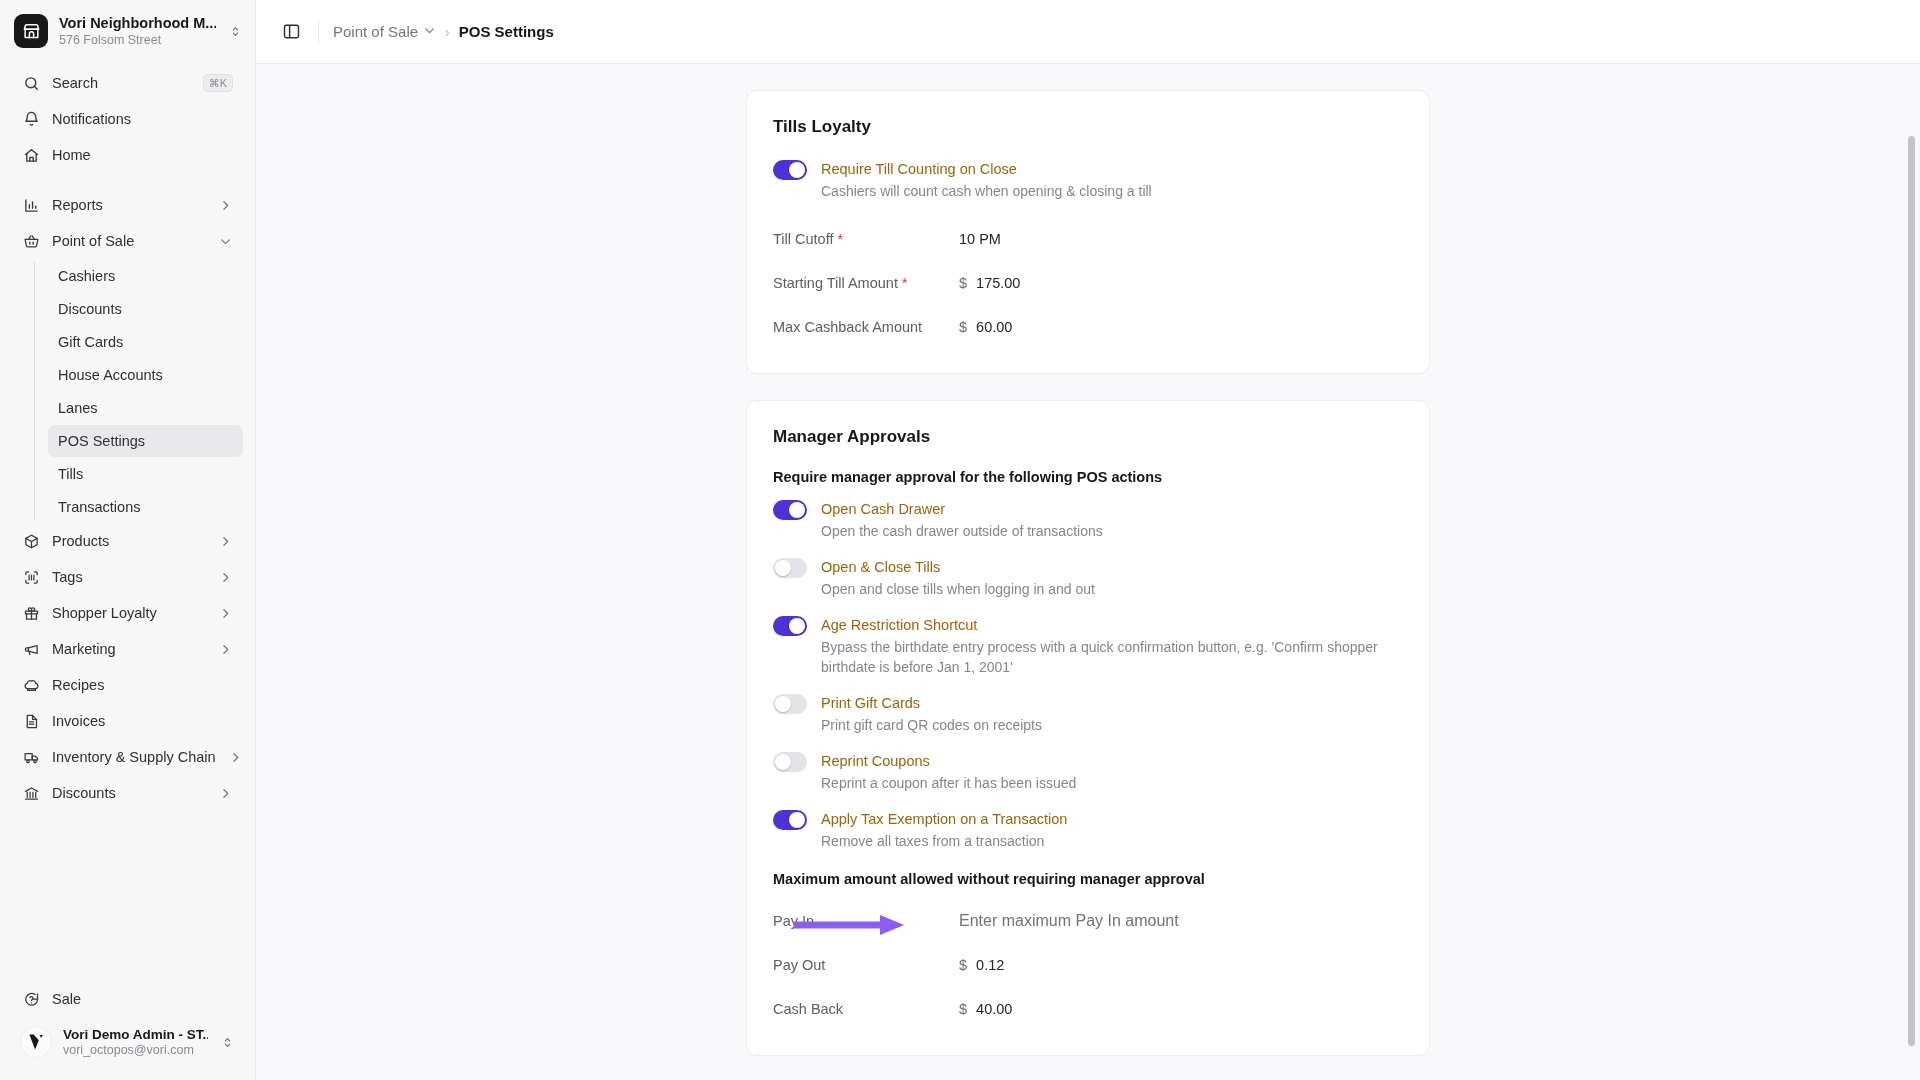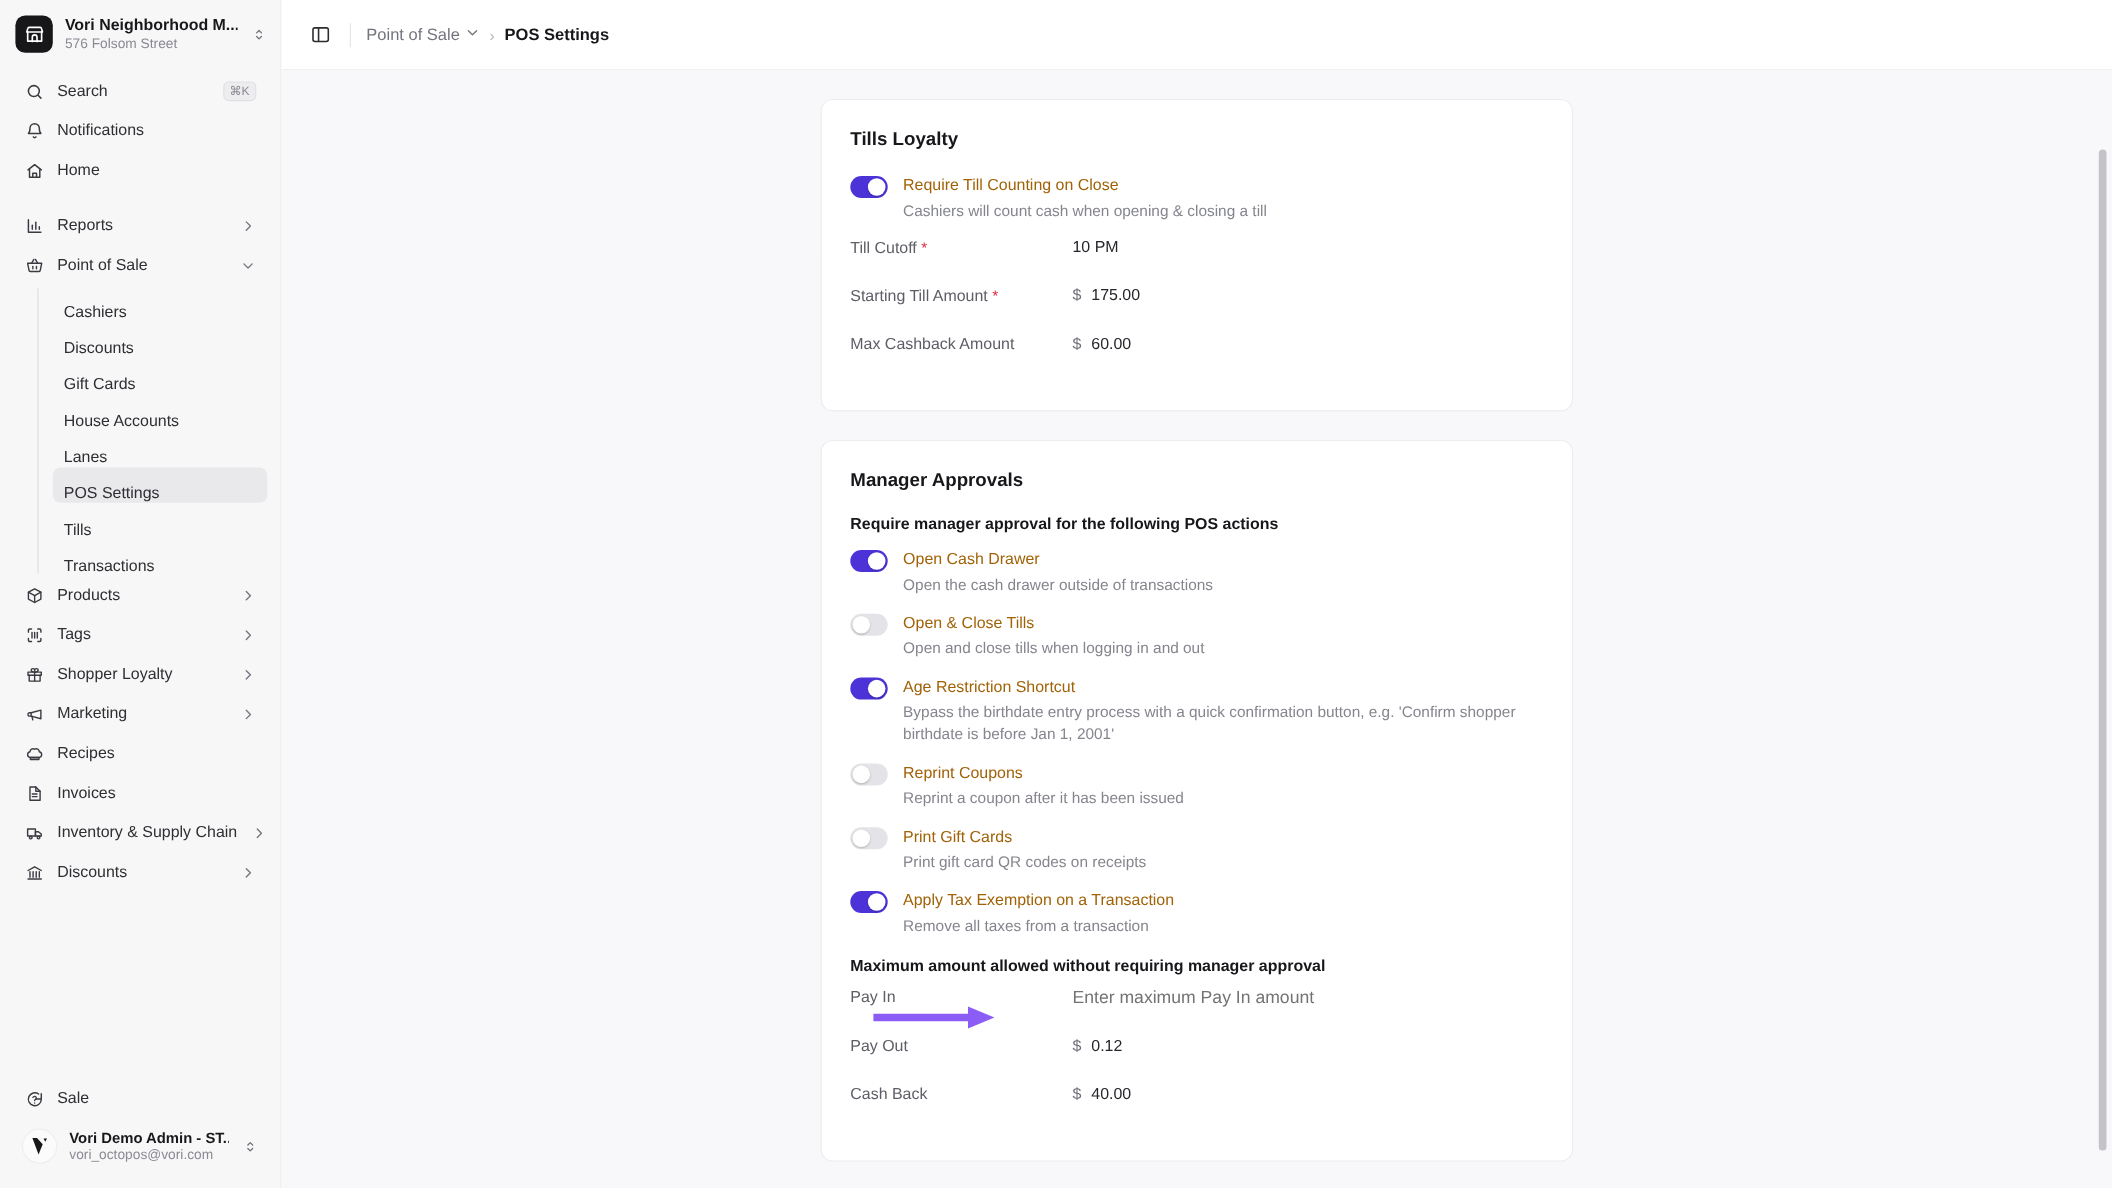--- a/index.html
+++ b/index.html
@@ -60,21 +60,21 @@
   }
 
   .nav-spacer { height: 14px; }
 
   .subnav { position: relative; margin-left: 22px; padding-left: 14px; }
   .subnav::before {
     content: ""; position: absolute; left: 0; top: 2px; bottom: 2px;
     width: 1px; background: #dddde1;
   }
   .sub-item {
-    display: flex; align-items: flex-end; height: 32px;
+    display: flex; align-items: center; height: 32px;
     padding: 0 10px; margin-bottom: 1px;
     border-radius: 7px; cursor: pointer;
     font-size: 14.5px; color: #2e2e33; white-space: nowrap;
   }
   .sub-item.active { background: #e9e9ec; }
 
   .sidebar-foot { padding: 0 12px 14px 12px; }
   .user-row {
     display: flex; align-items: center; gap: 11px;
     padding: 8px 8px; border-radius: 8px; cursor: pointer;
@@ -132,21 +132,21 @@
   .switch .knob {
     position: absolute; top: 2px; left: 2px;
     width: 16px; height: 16px; border-radius: 50%;
     background: #ffffff; box-shadow: 0 1px 2px rgba(0,0,0,.22);
   }
   .switch.on .knob { left: 16px; }
   .toggle-text { flex: 1 1 auto; }
   .toggle-label { font-size: 14.5px; color: #a16207; line-height: 20px; }
   .toggle-desc { font-size: 14px; color: #85858e; line-height: 20px; margin-top: 2px; max-width: 560px; }
 
-  .field-row { display: flex; align-items: flex-start; min-height: 44px; gap: 16px; }
+  .field-row { display: flex; align-items: center; min-height: 44px; }
   .field-label { width: 186px; flex: 0 0 186px; font-size: 14.5px; color: #5d5d66; }
   .req { color: #e0293c; font-size: 14px; }
   .field-value { font-size: 14.5px; color: #25252b; display: flex; align-items: center; gap: 9px; }
   .cur { color: #6c6c76; font-size: 14.5px; }
   .placeholder { font-size: 16px; color: #737373; }
 
   
   .arrow-anno { position: absolute; left: 536px; top: 850px; width: 116px; height: 22px; pointer-events: none; }
 
   
@@ -553,32 +553,32 @@
             <div class="toggle-label">Age Restriction Shortcut</div>
             <div class="toggle-desc">Bypass the birthdate entry process with a quick confirmation button, e.g. 'Confirm shopper birthdate is before Jan 1, 2001'</div>
           </div>
         </div>
 
         <div class="toggle-row">
           <div class="switch">
               <span class="knob"></span>
             </div>
           <div class="toggle-text">
-            <div class="toggle-label">Reprint Coupons</div>
-            <div class="toggle-desc">Reprint a coupon after it has been issued</div>
+            <div class="toggle-label">Print Gift Cards</div>
+            <div class="toggle-desc">Print gift card QR codes on receipts</div>
           </div>
         </div>
 
         <div class="toggle-row">
           <div class="switch">
               <span class="knob"></span>
             </div>
           <div class="toggle-text">
-            <div class="toggle-label">Print Gift Cards</div>
-            <div class="toggle-desc">Print gift card QR codes on receipts</div>
+            <div class="toggle-label">Reprint Coupons</div>
+            <div class="toggle-desc">Reprint a coupon after it has been issued</div>
           </div>
         </div>
 
         <div class="toggle-row">
           <div class="switch on">
               <span class="knob"></span>
             </div>
           <div class="toggle-text">
             <div class="toggle-label">Apply Tax Exemption on a Transaction</div>
             <div class="toggle-desc">Remove all taxes from a transaction</div>

